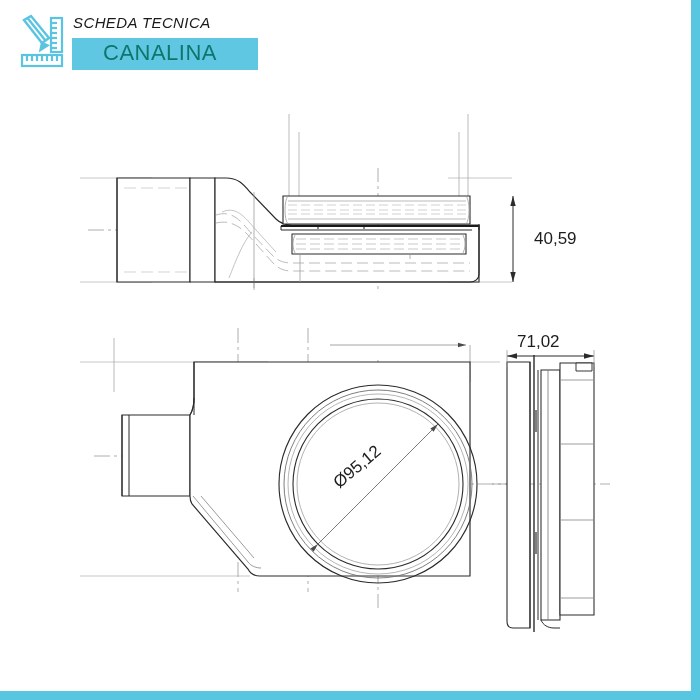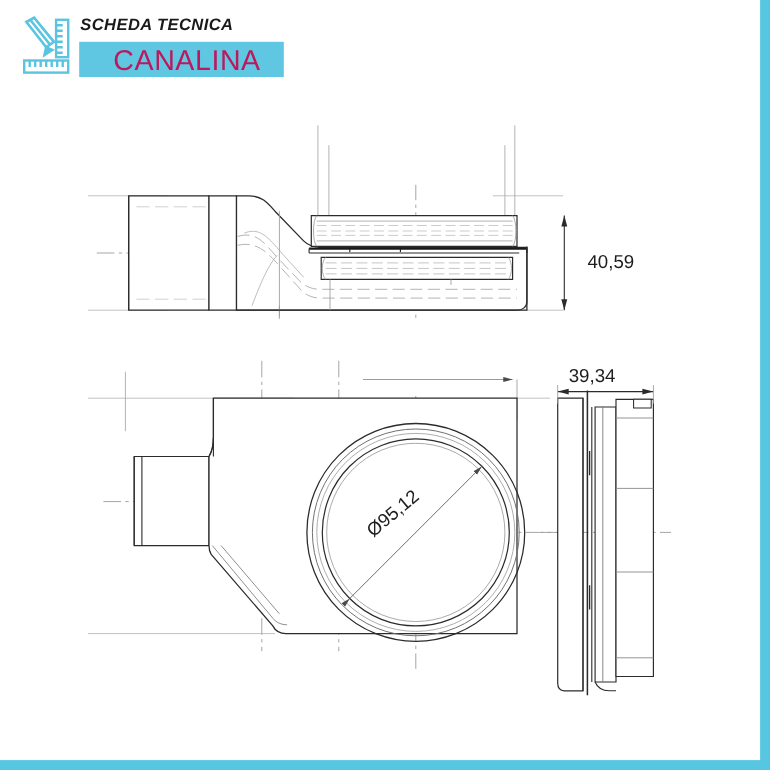--- a/index.html
+++ b/index.html
@@ -26,32 +26,32 @@
   }
   
   .header{
     position:absolute;left:0;top:0;width:691px;height:92px;
   }
   .logo{
     position:absolute;left:18px;top:14px;width:52px;height:56px;
   }
   .title-sup{
     position:absolute;left:73px;top:14px;
-    font-size:15px;font-weight:bold;font-style:italic;
+    font-size:15px;font-weight:normal;font-style:italic;
     letter-spacing:.4px;color:#1a1a1a;
     font-family:"Liberation Sans", sans-serif;
     white-space:nowrap;
   }
   .title-band{
     position:absolute;left:72px;top:38px;width:186px;height:32px;
     background:#5fc7e2;
   }
   .title-main{
     position:absolute;left:103px;top:40px;
-    font-size:26px;font-weight:normal;color:#be185d;
+    font-size:22px;font-weight:normal;color:#0f766e;
     letter-spacing:.5px;
     font-family:"Liberation Sans", sans-serif;
     white-space:nowrap;
   }
   
   .drawing{
     position:absolute;left:0;top:92px;width:691px;height:599px;
   }
   .dim-label{
     position:absolute;
@@ -380,18 +380,18 @@
           <line x1="594" y1="258" x2="594" y2="275" stroke="#9d9d9d" stroke-width="0.8"></line>
         </g>
       </g>
 
     </svg>
 
     <div class="dim-label" style="left:534px;top:137px;">40,59</div>
 
     <div class="dim-label rot" style="left:336px;top:383px;">Ø95,12</div>
 
-    <div class="dim-label" style="left:517px;top:240px;">39,34</div>
+    <div class="dim-label" style="left:517px;top:240px;">71,02</div>
   </div>
 
   <div class="frame-right"></div>
   <div class="frame-bottom"></div>
 </div>
 
 </body></html>

